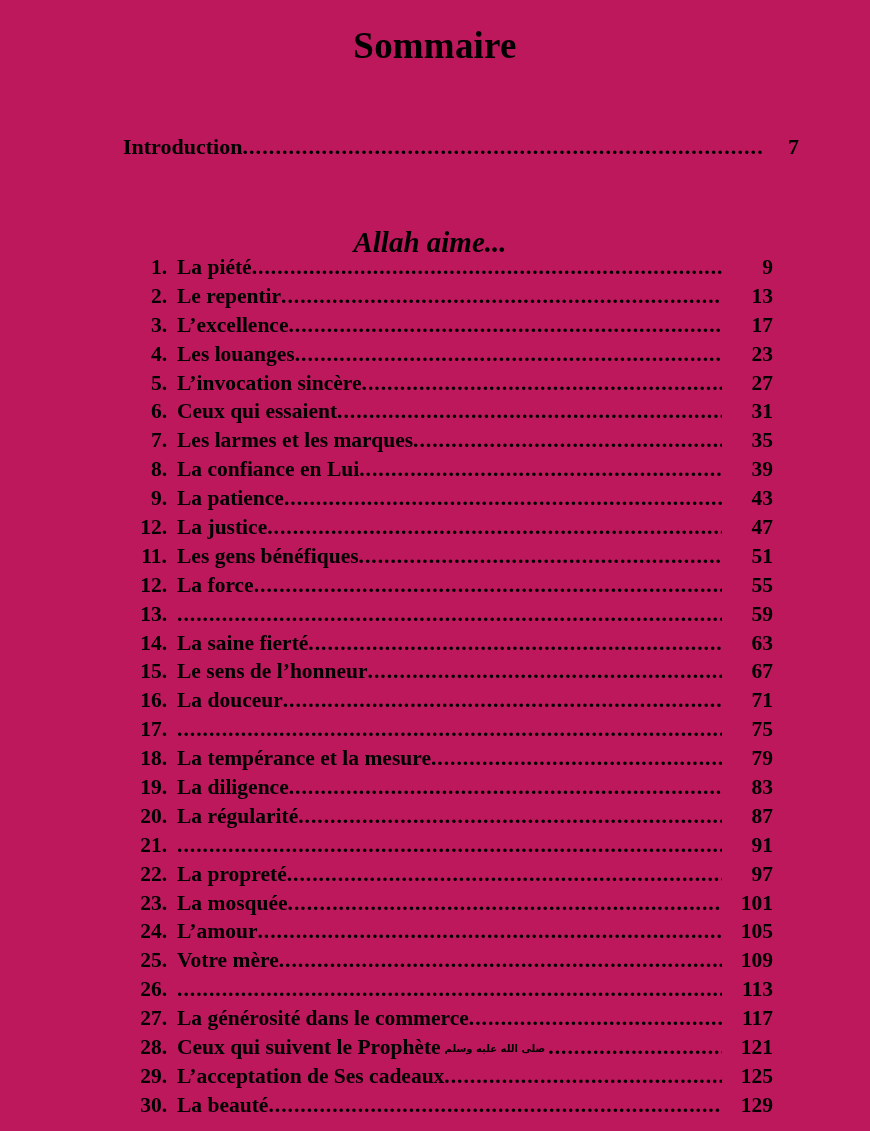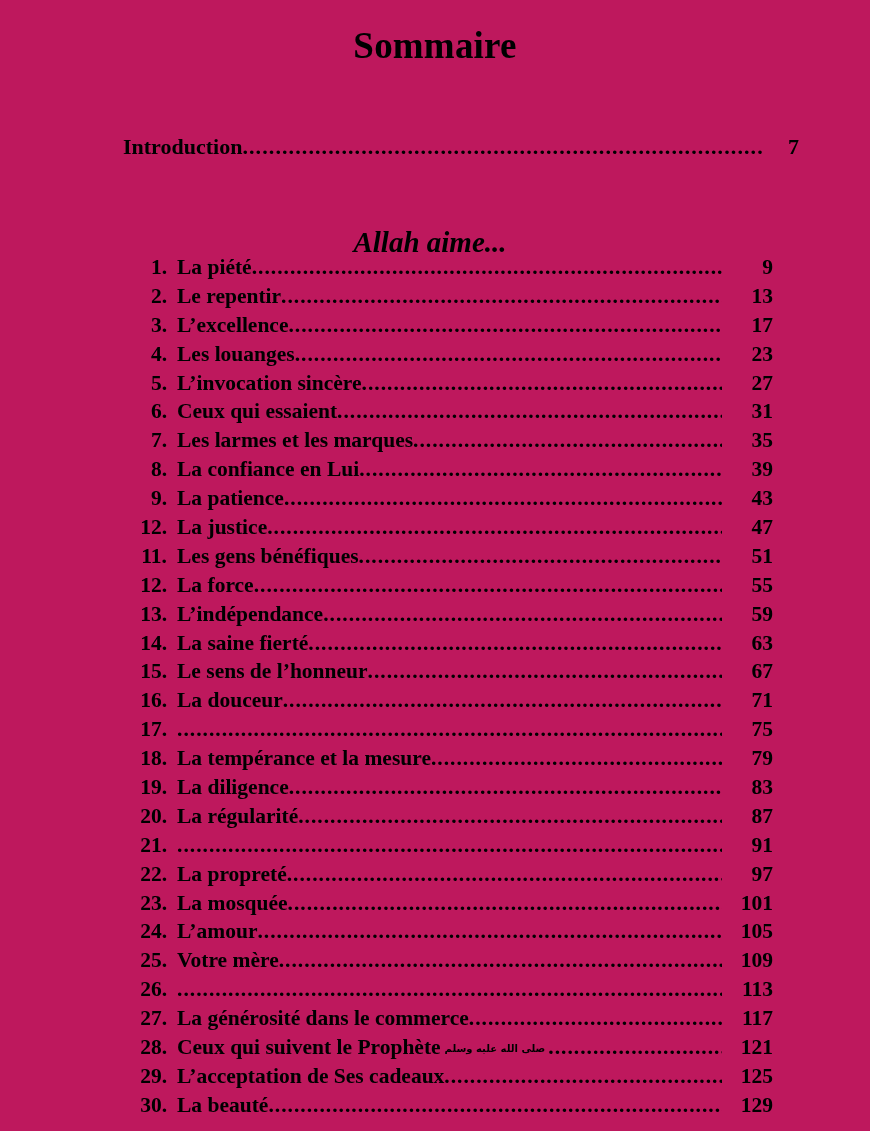--- a/index.html
+++ b/index.html
@@ -211,21 +211,20 @@
         <span class="toc-page">51</span>
       </div>
       <div class="toc-row">
         <span class="toc-num">12.</span>
         <span class="toc-label">La force</span>
         <span class="toc-leader">................................................................................................</span>
         <span class="toc-page">55</span>
       </div>
       <div class="toc-row">
         <span class="toc-num">13.</span>
-        <span class="toc-label">L’indépendance</span>
         <span class="toc-leader">................................................................................................</span>
         <span class="toc-page">59</span>
       </div>
       <div class="toc-row">
         <span class="toc-num">14.</span>
         <span class="toc-label">La saine fierté</span>
         <span class="toc-leader">................................................................................................</span>
         <span class="toc-page">63</span>
       </div>
       <div class="toc-row">

